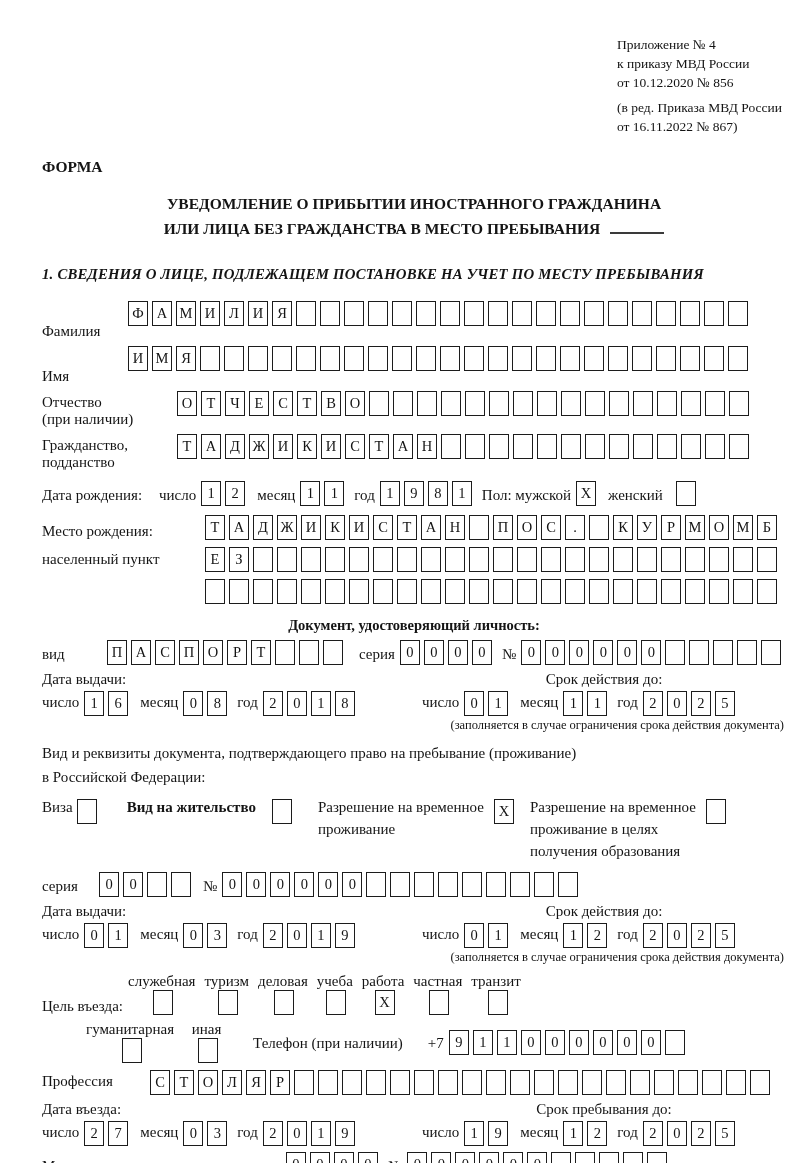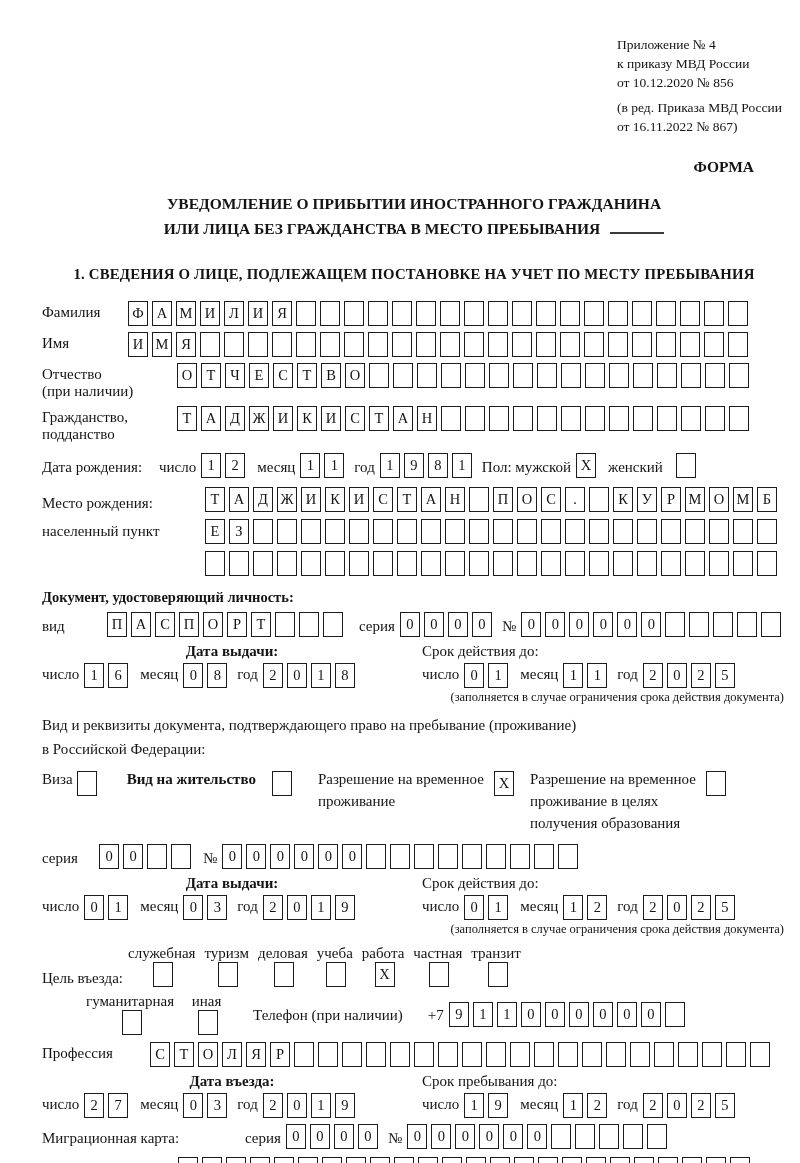--- a/index.html
+++ b/index.html
@@ -3,47 +3,47 @@
 <meta charset="utf-8">
 <style>
   html,body{margin:0;padding:0;background:#fff;}
   body{width:800px;height:1163px;overflow:hidden;color:#141414;
        font-family:"Liberation Serif","DejaVu Serif",serif;font-size:15px;}
   .page{padding:36px 14px 0 42px;box-sizing:border-box;width:800px;height:1163px;}
 
   
   .appendix{margin-left:575px;font-size:13.5px;line-height:1.4;}
   .amendment{margin-left:575px;font-size:13.5px;line-height:1.4;margin-top:6px;}
-  .forma{margin-top:22px;padding-right:32px;text-align:right;font-weight:bold;font-size:15.5px;}
+  .forma{margin-top:22px;padding-right:32px;text-align:left;font-weight:bold;font-size:15.5px;}
   .title{margin-top:16px;text-align:center;font-weight:bold;font-size:15.5px;line-height:1.6;}
   .blank-line{display:inline-block;width:54px;border-bottom:2px solid #3a3a3a;margin-left:10px;}
-  .sec-head{margin:24px 0 18px 0;text-align:center;font-weight:bold;font-size:14.8px;letter-spacing:.2px;}
+  .sec-head{margin:24px 0 18px 0;font-weight:bold;font-size:14.8px;letter-spacing:.2px;font-style:italic;}
 
   
   .row{display:flex;align-items:flex-start;margin-bottom:6px;}
   .lbl{flex:none;padding-top:3px;}
   .cells{display:flex;flex:none;}
   .cell{flex:none;display:inline-flex;align-items:center;justify-content:center;
         width:20px;height:25px;box-sizing:border-box;border:1.6px solid #1c1c1c;
         margin-right:4px;font-size:14.5px;background:#fff;}
-  .w86{width:86px;} .w135{width:135px;} .w163{width:163px;} .w60{width:60px;}
+  .w86{width:86px;margin-top:19px;} .w135{width:135px;} .w163{width:163px;} .w60{width:60px;}
   .w108{width:108px;} .w136{width:136px;}
   .ml6{margin-left:6px;} .ml8{margin-left:8px;} .ml12{margin-left:12px;}
   .stack{display:flex;flex-direction:column;}
   .stack .cells{margin-bottom:7px;}
   .mini{margin-right:5px;padding-top:3px;flex:none;}
 
   
-  .doc-head{font-weight:bold;font-size:14.5px;margin:2px 0 6px 0;}
+  .doc-head{text-align:center;font-weight:bold;font-size:14.5px;margin:2px 0 6px 0;}
 
   
   .db{margin:4px 0 2px 0;}
   .db .heads{display:flex;}
-  .db .h-l{width:380px;text-align:center;font-weight:bold;}
-  .db .h-r{flex:1;text-align:left;}
+  .db .h-l{width:380px;text-align:left;}
+  .db .h-r{flex:1;text-align:center;}
   .db .vals{display:flex;margin-top:3px;}
   .db .v-l{width:380px;display:flex;}
   .db .v-r{flex:1;display:flex;}
   .db .note{text-align:right;font-size:12.5px;margin-top:2px;padding-right:2px;}
 
   .intro{line-height:1.6;margin-top:8px;}
 
   
   .opts{display:flex;align-items:flex-start;margin:8px 0 10px 0;}
   .opt{display:flex;align-items:flex-start;}

